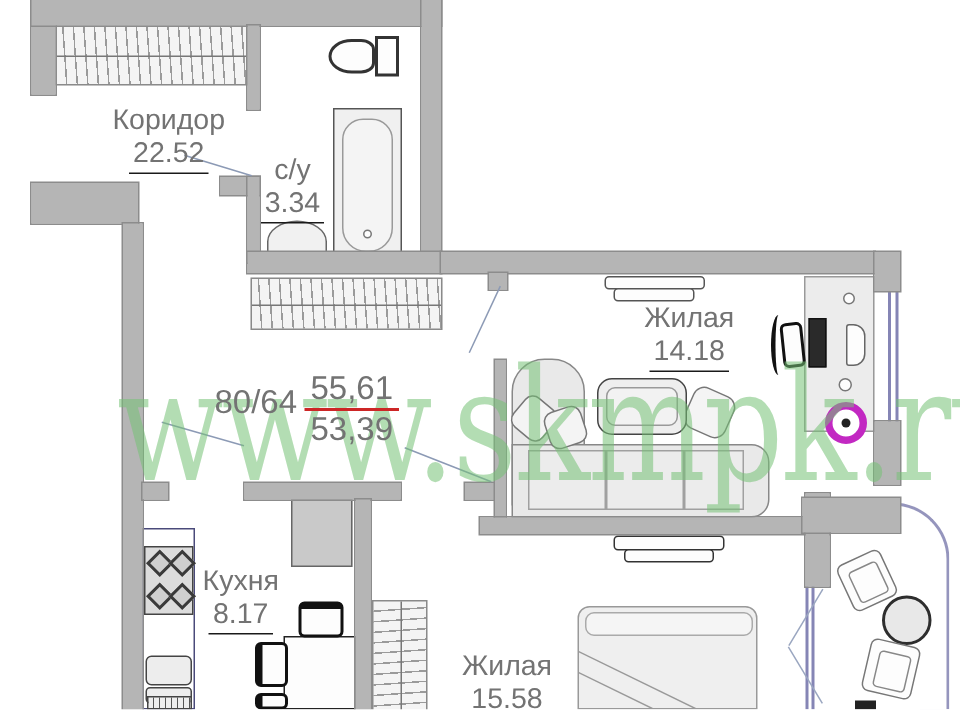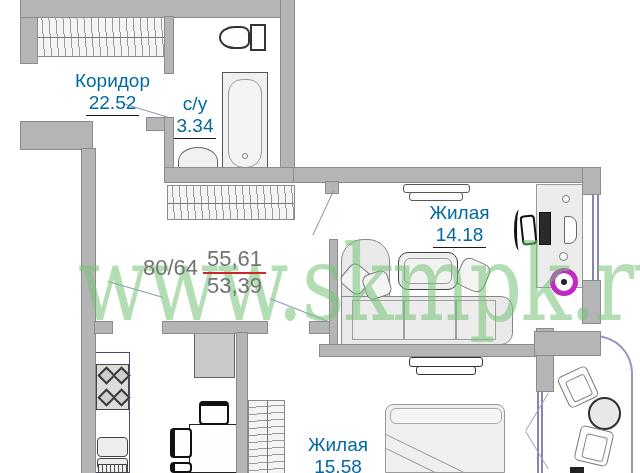--- a/index.html
+++ b/index.html
@@ -13,21 +13,21 @@
   .hatch.vert{background-image:repeating-linear-gradient(176deg,transparent 0 6px,#9a9a9a 6px 7px);}
   .hatch .mid{position:absolute;background:#777;}
   .hatch.horz .mid{left:0;right:0;top:50%;height:1px;}
   .hatch.vert .mid{top:0;bottom:0;left:50%;width:1px;}
   
   .f{position:absolute;z-index:10;background:#efefef;border:1px solid #777;box-sizing:border-box;}
   .fw{background:#fdfdfd;}
   .ln{position:absolute;height:1px;background:#8c9ab5;transform-origin:0 0;z-index:22;}
   .frame{position:absolute;z-index:8;box-sizing:border-box;}
   
-  .lbl{position:absolute;font-size:19px;color:#0369a1;text-align:center;line-height:1.18;z-index:50;}
+  .lbl{position:absolute;font-size:19px;color:#737373;text-align:center;line-height:1.18;z-index:50;}
   .lbl .nm{display:block;}
   .num{display:inline-block;border-bottom:1.5px solid #1a1a1a;padding:0 3px;}
   .red{position:absolute;color:#737373;font-size:22px;z-index:50;line-height:1.1;}
   .red .top{display:block;border-bottom:2px solid #cd2626;padding:0 4px 1px;}
   .red .bot{display:block;padding:0 4px;}
   .wm{position:absolute;left:78px;top:232px;z-index:45;font-family:"DejaVu Serif",serif;
       font-size:104px;line-height:1;letter-spacing:-2px;color:rgba(117,193,117,.55);
       transform:scaleX(.8);transform-origin:left top;white-space:nowrap;pointer-events:none;}
   .burner{position:absolute;width:9px;height:9px;border:2px solid #3a3a3a;background:#cfcfcf;
           transform:rotate(45deg);z-index:11;}
@@ -143,27 +143,31 @@
   <div class="ln" style="left:549px;top:393px;width:44px;transform:rotate(121deg);background:#9aa6c0"></div>
   <div class="ln" style="left:526px;top:431px;width:44px;transform:rotate(59deg);background:#9aa6c0"></div>
   <div class="ln" style="left:123px;top:103px;width:47px;transform:rotate(17deg)"></div>
   <div class="ln" style="left:108px;top:281px;width:57px;transform:rotate(16deg)"></div>
   <div class="ln" style="left:270px;top:298px;width:62px;transform:rotate(21.5deg)"></div>
 
   <div class="lbl" style="left:60px;top:70px;width:105px">
     <span class="nm">Коридор</span>
     <span class="num">22.52</span>
   </div>
-  <div class="lbl" style="left:160px;top:93px;width:70px">
+  <div class="lbl" style="left:160px;top:103px;width:70px">
     <span class="nm">с/у</span>
     <span class="num">3.34</span>
   </div>
   <div class="lbl" style="left:412px;top:202px;width:95px">
     <span class="nm">Жилая</span>
     <span class="num">14.18</span>
+  </div>
+  <div class="lbl" style="left:118px;top:377px;width:85px">
+    <span class="nm">Кухня</span>
+    <span class="num">8.17</span>
   </div>
   <div class="lbl" style="left:293px;top:434px;width:90px">
     <span class="nm">Жилая</span>
     <span class="num">15.58</span>
   </div>
 
   <div class="red" style="left:143px;top:256px">
     <span>80/64</span>
   </div>
   <div class="red" style="left:203px;top:247px">

